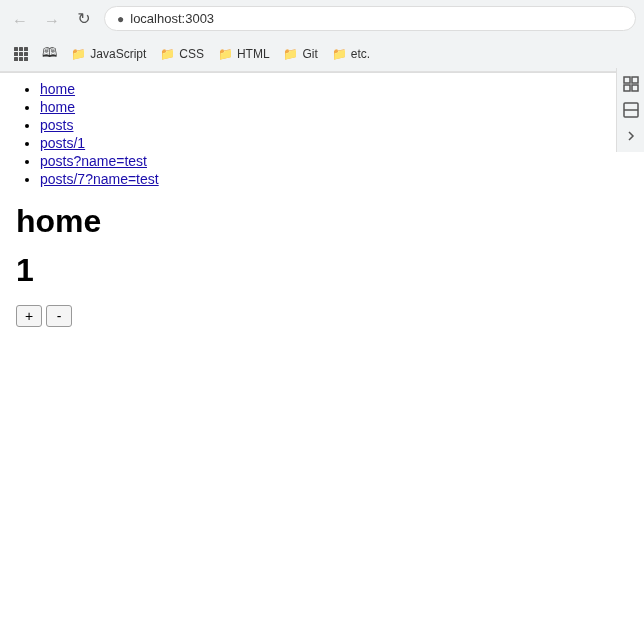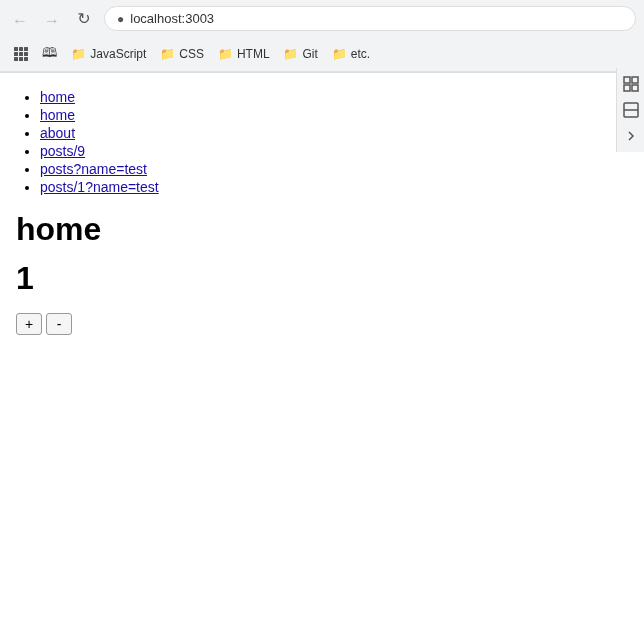--- a/index.html
+++ b/index.html
@@ -70,21 +70,21 @@
       width: 14px; height: 14px;
     }
     .apps-dot {
       width: 4px; height: 4px;
       background: #555;
       border-radius: 0.5px;
     }
 
     
     .page-content {
-      padding: 16px 16px;
+      padding: 8px 16px;
       position: relative;
     }
     .page-content ul {
       list-style: disc;
       padding-left: 24px;
       margin-bottom: 16px;
     }
     .page-content ul li {
       margin-bottom: 2px;
     }
@@ -198,30 +198,30 @@
 
 <div class="page-content">
   <ul>
     <li>
       <a href="#">home</a>
     </li>
     <li>
       <a href="#">home</a>
     </li>
     <li>
-      <a href="#">about</a>
-    </li>
-    <li>
-      <a href="#">posts/9</a>
+      <a href="#">posts</a>
+    </li>
+    <li>
+      <a href="#">posts/1</a>
     </li>
     <li>
       <a href="#">posts?name=test</a>
     </li>
     <li>
-      <a href="#">posts/1?name=test</a>
+      <a href="#">posts/7?name=test</a>
     </li>
   </ul>
 
   <div class="page-title">home</div>
 
   <div class="counter-value">1</div>
 
   <div class="counter-buttons">
     <button class="counter-btn">+</button>
     <button class="counter-btn">-</button>

